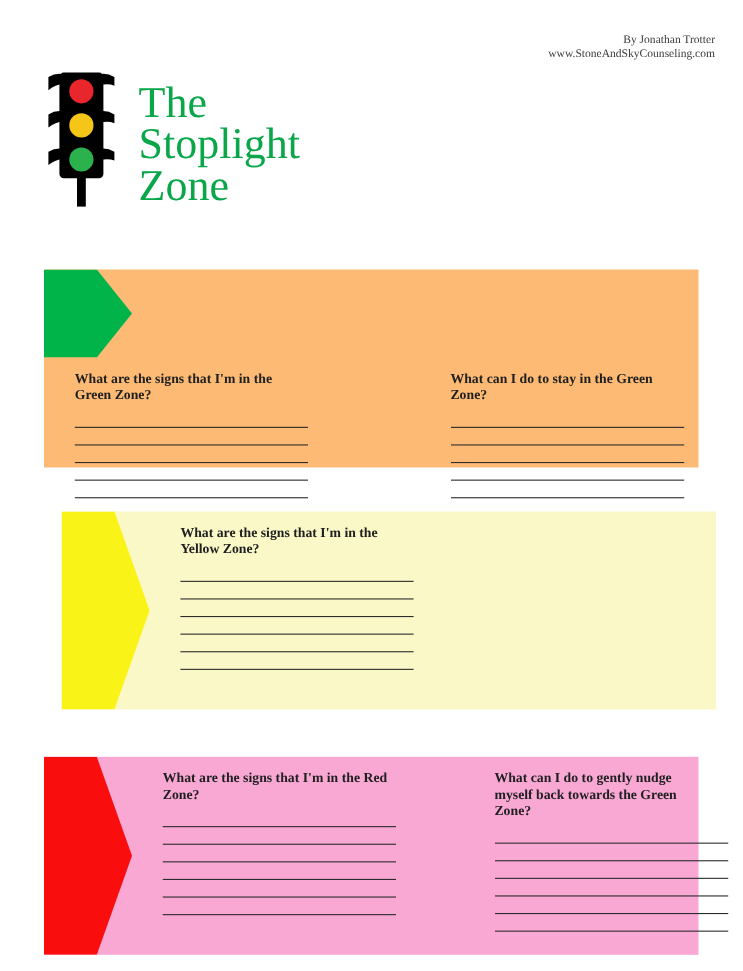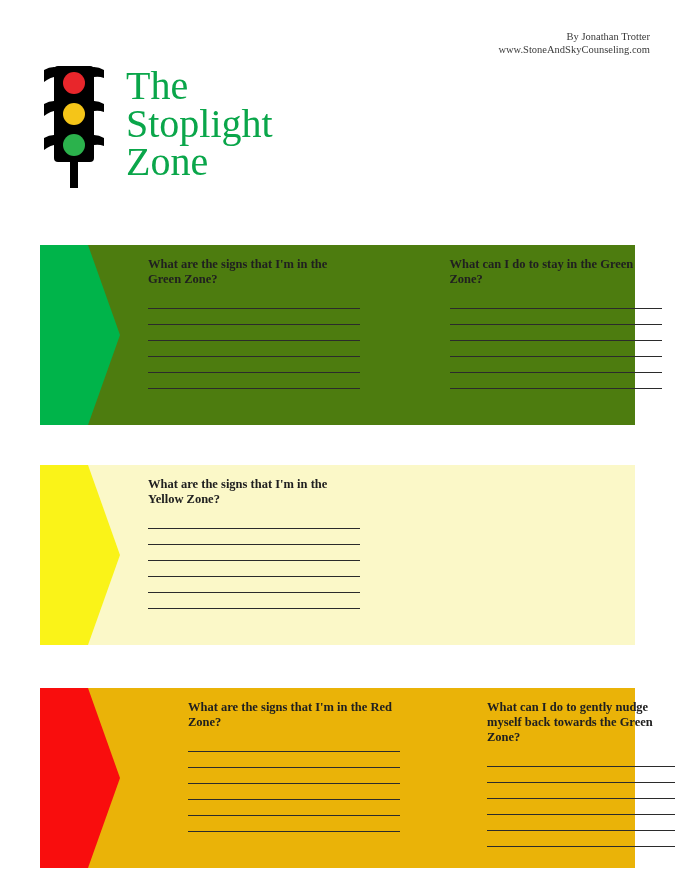--- a/index.html
+++ b/index.html
@@ -34,21 +34,21 @@
     line-height: 13px;
     color: #3a3a3a;
   }
 
   
   .header {
     position: absolute;
     top: 58px;
     left: 40px;
     display: flex;
-    align-items: center;
+    align-items: flex-end;
   }
   .stoplight {
     width: 68px;
     height: 130px;
     position: relative;
     margin-right: 18px;
   }
   .title {
     color: #0aa64a;
     font-family: "Liberation Serif", serif;
@@ -60,23 +60,23 @@
   }
   .title div { white-space: nowrap; }
 
   
   .zone {
     position: absolute;
     left: 40px;
     width: 595px;
     display: flex;
   }
-  .zone-green  { top: 245px; height: 180px; background: #4d7c0f; }
-  .zone-yellow { top: 465px; height: 180px; background: #fbf8c8; }
-  .zone-red    { top: 688px; height: 180px; background: #eab308; gap: 40px; }
+  .zone-green  { top: 245px; height: 180px; background: #fdba74; flex-direction: column; }
+  .zone-yellow { top: 465px; height: 180px; background: #fbf8c8; margin-left: 16px; }
+  .zone-red    { top: 688px; height: 180px; background: #f9a8d4; }
 
   .arrow {
     width: 80px;
     height: 100%;
     position: relative;
     flex: 0 0 80px;
   }
   .arrow-shape {
     position: absolute;
     left: 0;

